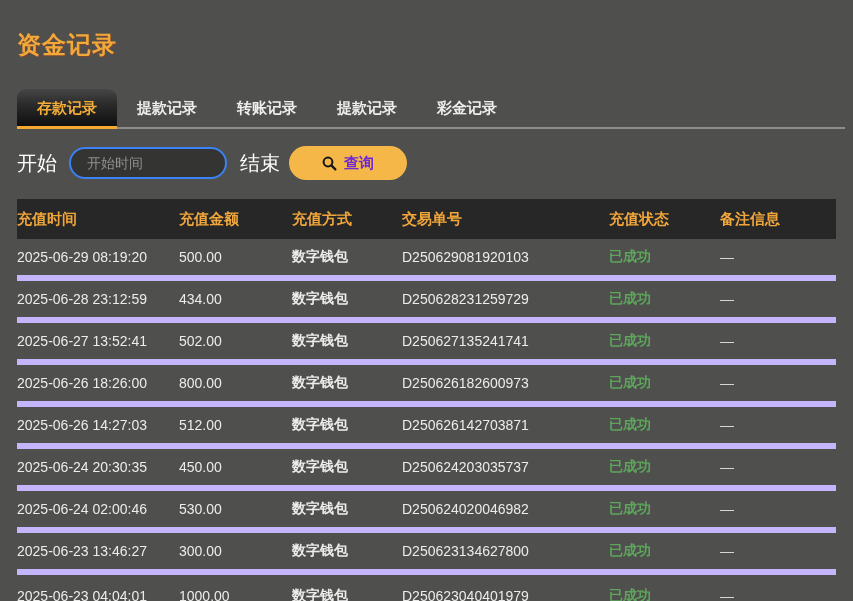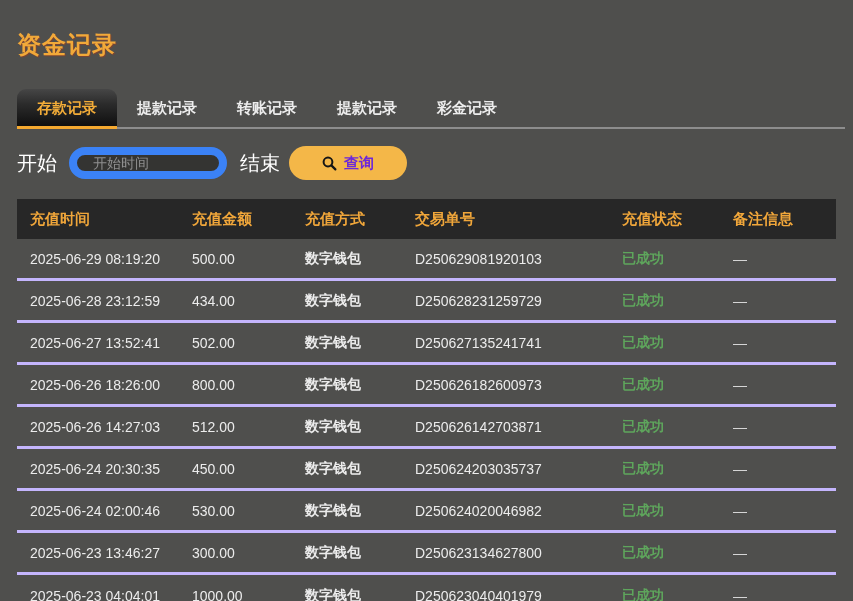--- a/index.html
+++ b/index.html
@@ -40,21 +40,21 @@
     width: 100px; height: 3px; background: #f5a930;
   }
 
   
   .filter { display: flex; align-items: center; margin-top: 17px; height: 34px; }
   .filter-label { color: #ffffff; font-size: 20px; margin-right: 12px; }
   .pill-input {
     width: 158px; height: 32px;
     border-radius: 16px;
     background: #343432;
-    border: 8px solid #3b82f6;
+    border: 2px solid #3b82f6;
     color: #e8e8e8;
     padding: 0 16px;
     font-size: 14px;
     outline: none;
     margin-right: 13px;
     font-family: "Liberation Sans", "DejaVu Sans", sans-serif;
   }
   .pill-input::placeholder { color: #8f8f8f; }
   .search-btn {
     height: 34px;
@@ -68,31 +68,30 @@
     cursor: pointer;
     font-family: "Liberation Sans", "DejaVu Sans", sans-serif;
   }
 
   
   .table { margin-top: 19px; }
   .thead, .trow {
     display: grid;
     grid-template-columns: 162px 113px 110px 207px 111px 1fr;
     align-items: center;
-    padding-left: 13px;
   }
   .thead {
     height: 40px;
     background: #272727;
     color: #f0a63a;
     font-size: 15px; font-weight: bold;
   }
   .trow {
     height: 42px;
-    border-bottom: 3px solid #c4b5fd;
+    border-bottom: 6px solid #c4b5fd;
     color: #ececec;
     font-size: 14px;
   }
   .trow:last-child { border-bottom: none; }
   .c-method { font-weight: bold; }
   .c-status { font-weight: bold; color: #5fa55c; color: #5ea55c; }
   .c-remark { color: #d6d6d6; }
 </style>
 </head>
 <body>

